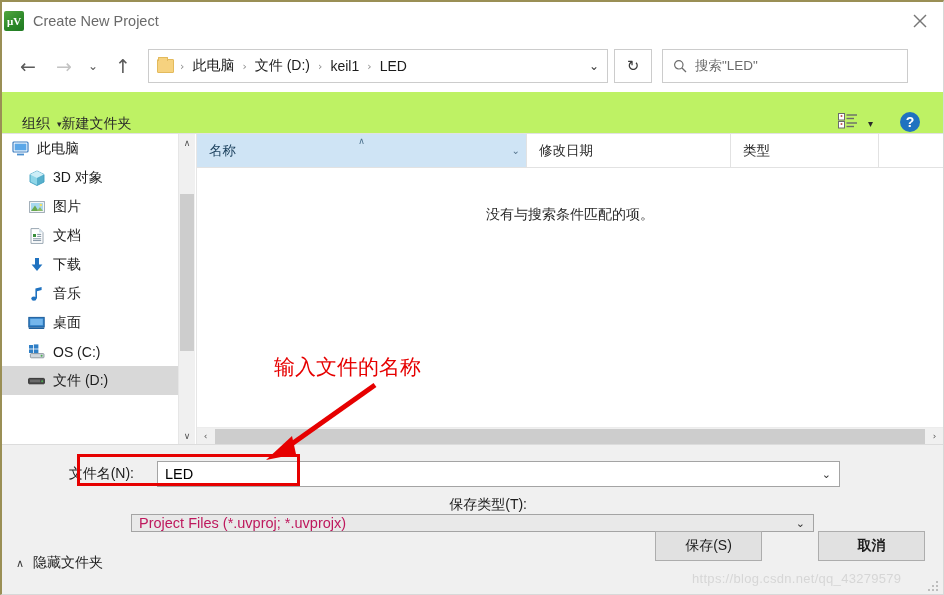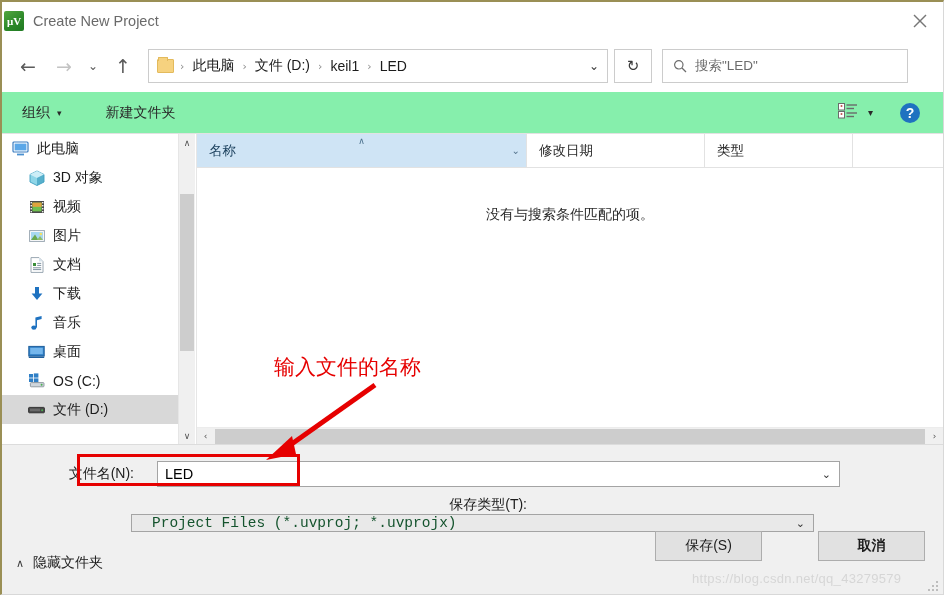--- a/index.html
+++ b/index.html
@@ -107,22 +107,22 @@
   }
   #search-icon { margin-left: 10px; display: flex; align-items: center; }
   #search-placeholder {
     margin-left: 8px; font-size: 13.5px; color: #6c6c6c;
     font-family: "Liberation Sans", sans-serif;
   }
 
   
   #cmdbar {
     position: absolute; left: 0; top: 90px; right: 0; height: 42px;
-    background: #86efac; border-bottom: 1px solid #e2e2e2;
-    display: flex; align-items: center; gap: 44px;
+    background: #bef264; border-bottom: 1px solid #e2e2e2;
+    display: flex; align-items: flex-end;
   }
   #organize {
     margin-left: 20px; font-size: 14px; color: #2a2a2a;
     display: flex; align-items: center; gap: 7px;
   }
   #organize .caret { font-size: 9px; color: #2a2a2a; font-family: "DejaVu Sans", sans-serif; }
   #newfolder { font-size: 14px; color: #2a2a2a; }
   #view-group {
     position: absolute; right: 70px; display: flex; align-items: center; gap: 10px;
   }
@@ -179,21 +179,21 @@
   .col.sorted { background: #cfe4f5; color: #1a3f5c; }
   .col .sortmark {
     position: absolute; left: 50%; top: 2px; transform: translateX(-50%);
     font-size: 9px; color: #4a708c; font-family: "DejaVu Sans", sans-serif;
   }
   .col .coldrop {
     position: absolute; right: 6px; font-size: 10px; color: #55748d;
     font-family: "DejaVu Sans", sans-serif;
   }
   #col-name { width: 330px; }
-  #col-date { width: 178px; }
+  #col-date { width: 204px; }
   #col-type { width: 148px; }
   #col-size { flex: 1; border-right: none; }
 
   #empty-msg {
     margin-top: 38px; text-align: center;
     font-size: 14px; color: #2a2a2a;
     font-family: "Liberation Sans", sans-serif;
   }
 
   
@@ -236,22 +236,22 @@
   #filename-input .combo-caret {
     position: absolute; right: 8px; font-size: 11px; color: #333;
     font-family: "DejaVu Sans", sans-serif;
   }
   #filetype-select {
     width: 683px; height: 26px; background: #e9e9e9;
     border: 1px solid #a4a4a4;
     display: flex; align-items: center; position: relative;
   }
   #filetype-value {
-    margin-left: 20px; font-size: 14.5px; color: #14532d;
-    font-family: Liberation Mono, monospace;
+    margin-left: 7px; font-size: 14.5px; color: #be185d;
+    font-family: Liberation Sans, sans-serif;
   }
   #filetype-select .combo-caret {
     position: absolute; right: 8px; font-size: 11px; color: #333;
     font-family: "DejaVu Sans", sans-serif;
   }
 
   #hide-folders {
     position: absolute; left: 14px; bottom: 22px;
     display: flex; align-items: center; gap: 9px;
     font-size: 14px; color: #1c1c1c;
@@ -391,40 +391,20 @@
       <span class="ico">
         <svg width="16" height="16" viewBox="0 0 16 16" aria-hidden="true">
           <polygon points="8,1 15,4.5 15,12 8,15.5 1,12 1,4.5" fill="#8fd6e8" stroke="#3f9fc0" stroke-width="0.9"></polygon>
           <polygon points="8,1 15,4.5 8,8 1,4.5" fill="#cdeef7"></polygon>
           <polygon points="8,8 15,4.5 15,12 8,15.5" fill="#3f9fc0" opacity="0.7"></polygon>
         </svg>
       </span>
       <span>3D 对象</span>
     </div>
 
-    <div class="navitem indent">
-      <span class="ico">
-        <svg width="16" height="16" viewBox="0 0 16 16" aria-hidden="true">
-          <rect x="1" y="2" width="14" height="12" fill="#4a4a4a"></rect>
-          <rect x="3.4" y="3.6" width="9.2" height="8.8" fill="#6fbf4f"></rect>
-          <rect x="3.4" y="3.6" width="9.2" height="4.2" fill="#e0a33c"></rect>
-          <g fill="#ffffff">
-            <rect x="1.6" y="3" width="1.3" height="1.4"></rect>
-              <rect x="1.6" y="6" width="1.3" height="1.4"></rect>
-            <rect x="1.6" y="9" width="1.3" height="1.4"></rect>
-              <rect x="1.6" y="12" width="1.3" height="1.4"></rect>
-            <rect x="13.1" y="3" width="1.3" height="1.4"></rect>
-              <rect x="13.1" y="6" width="1.3" height="1.4"></rect>
-            <rect x="13.1" y="9" width="1.3" height="1.4"></rect>
-              <rect x="13.1" y="12" width="1.3" height="1.4"></rect>
-          </g>
-        </svg>
-      </span>
-      <span>视频</span>
-    </div>
 
     <div class="navitem indent">
       <span class="ico">
         <svg width="16" height="14" viewBox="0 0 16 14" aria-hidden="true">
           <rect x="0.6" y="1.6" width="14.8" height="10.8" fill="#fff" stroke="#9aa7b2" stroke-width="1"></rect>
           <rect x="2" y="3" width="12" height="8" fill="#a8d8f0"></rect>
           <polygon points="2,11 6,5.6 9.4,11" fill="#6aa84f"></polygon>
           <polygon points="8,11 11,7 14,11" fill="#8fbc6a"></polygon>
           <circle cx="11.8" cy="5" r="1.3" fill="#f6e05e"></circle>
         </svg>

